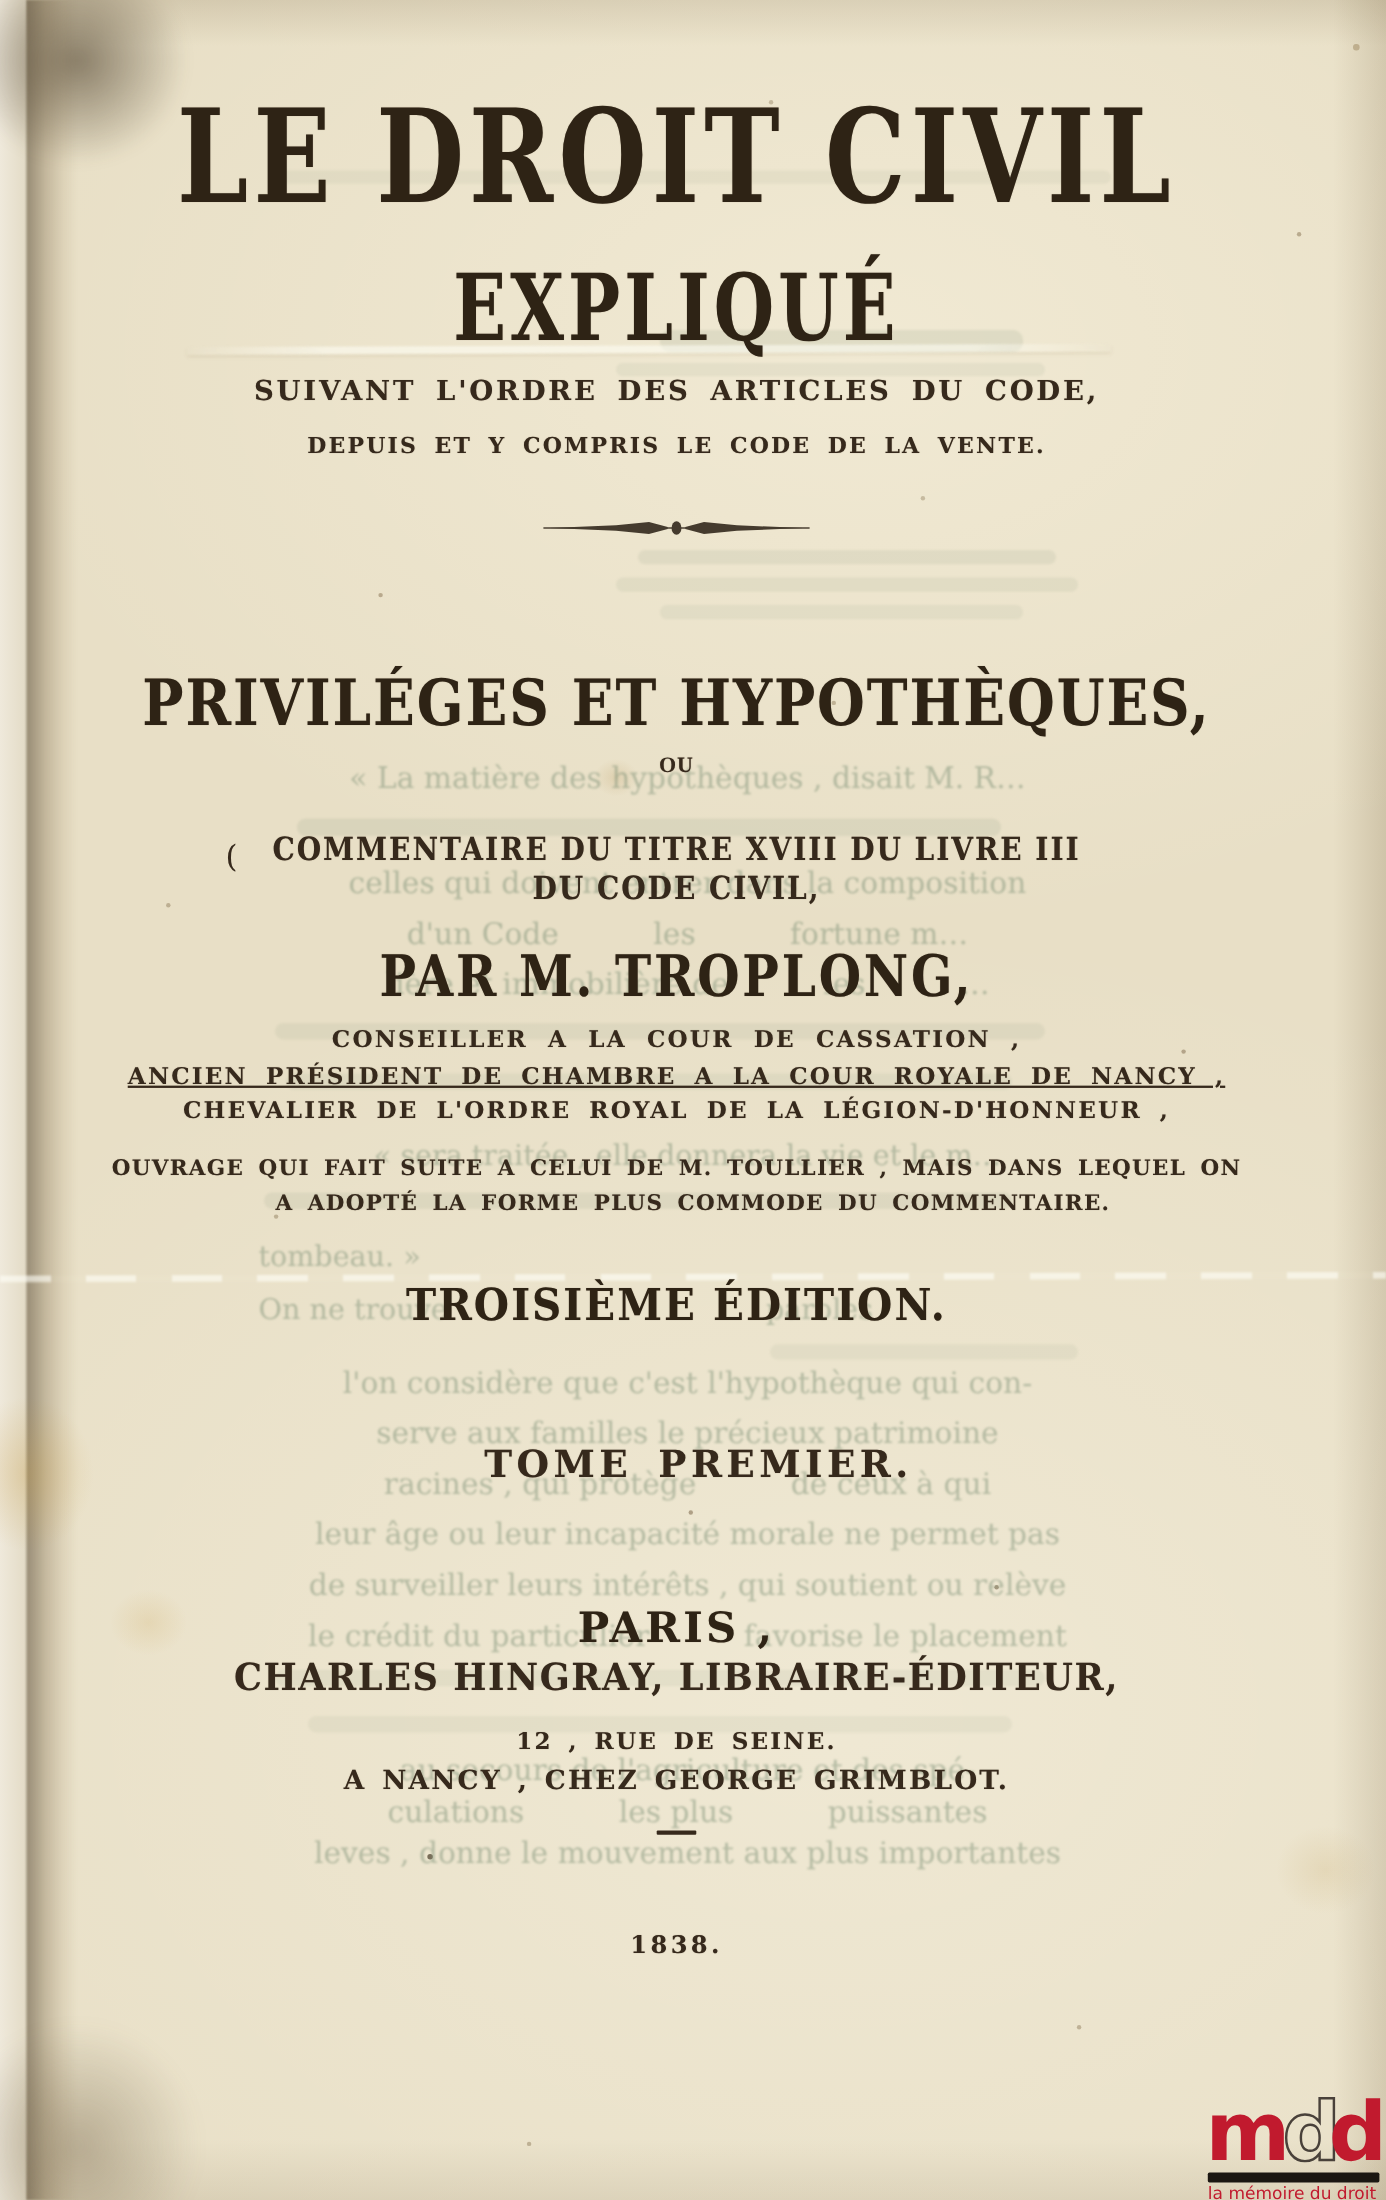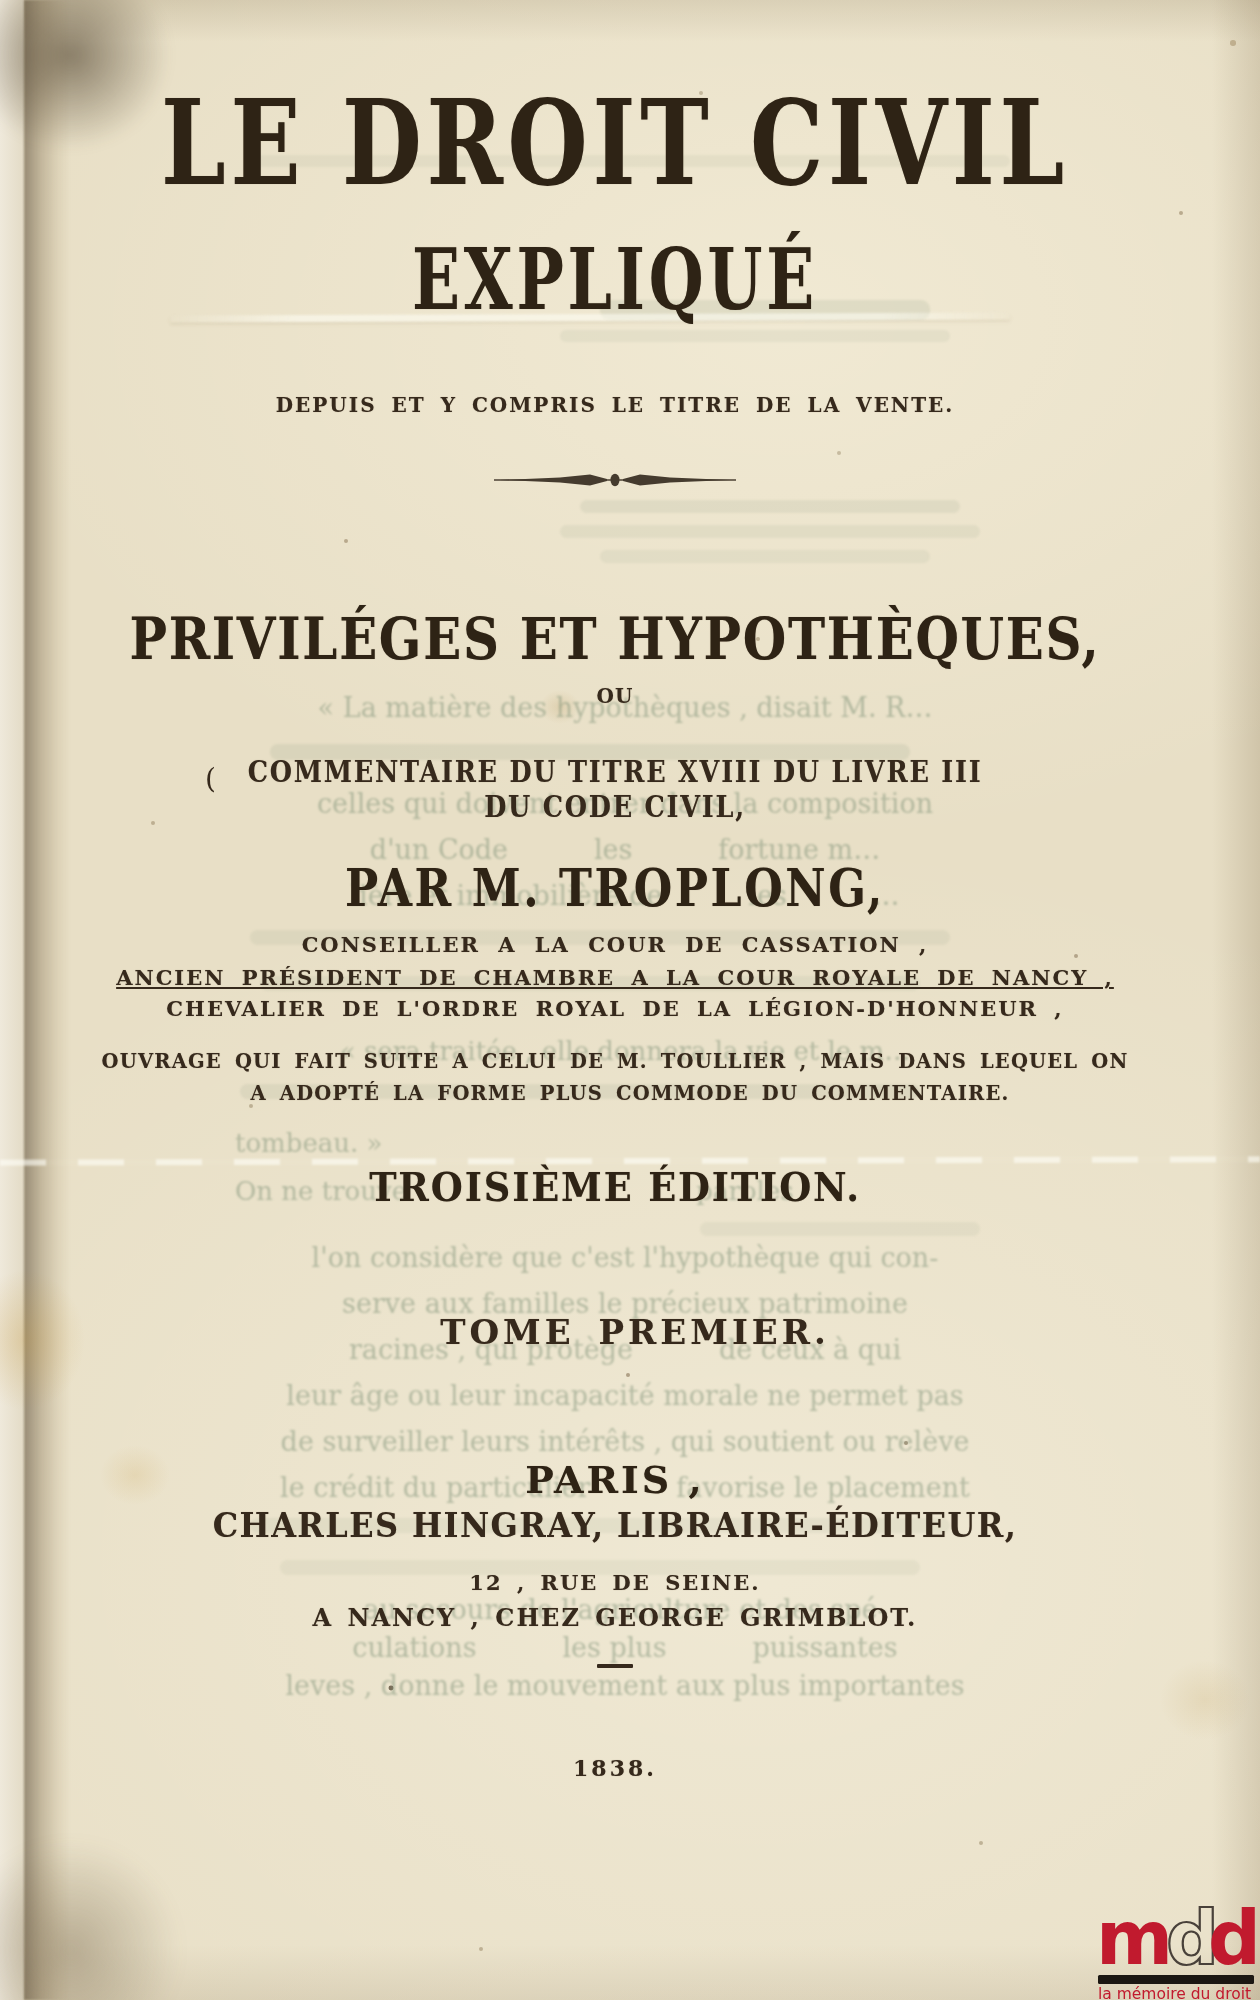--- a/index.html
+++ b/index.html
@@ -67,21 +67,21 @@
     color:var(--ink,#36291c); }
   .line { position:absolute; left:0; width:100%; text-align:center; line-height:1; font-weight:bold;
     text-shadow:0 0 1px rgba(62,46,26,.35); }
   .l-title     { top:84px;  font-size:118px; letter-spacing:6px;  transform:scaleX(.78); color:#2e2315; }
   .l-subtitle  { top:238px; font-size:84px;  letter-spacing:5px;  transform:scaleX(.75); color:#2e2315; }
   .l-series1   { top:343px; font-size:25px;  letter-spacing:2.5px; word-spacing:7px; }
   .l-series2   { top:395px; font-size:20px;  letter-spacing:2px;  word-spacing:6px; }
   .ornament    { position:absolute; left:490px; top:466px; z-index:4; }
   .l-des       { top:558px; font-size:24px;  letter-spacing:2px; }
   .l-subject   { top:610px; font-size:58px;  letter-spacing:2px;  transform:scaleX(.86); color:#2e2315; }
-  .l-ou        { top:686px; font-size:20px;  letter-spacing:1px; }
+  .l-ou        { top:686px; font-size:20px;  letter-spacing:1px;font-family:Liberation Serif, serif; }
   .stray-mark  { position:absolute; left:205px; top:762px; font-size:28px; z-index:4; color:var(--ink); }
   .l-comm1     { top:758px; font-size:29px;  letter-spacing:2px;  transform:scaleX(.88); }
   .l-comm2     { top:793px; font-size:29px;  letter-spacing:2px;  transform:scaleX(.88); }
   .l-author    { top:862px; font-size:52px;  letter-spacing:3px;  transform:scaleX(.85); color:#2e2315; }
   .l-atitle1   { top:934px; font-size:21px;  letter-spacing:2px;  word-spacing:9px; }
   .l-atitle2   { top:967px; font-size:21px;  letter-spacing:2px;  word-spacing:7px;text-decoration:underline; }
   .l-atitle3   { top:998px; font-size:21px;  letter-spacing:2px;  word-spacing:7px; }
   .l-note1     { top:1052px; font-size:19.5px; letter-spacing:1.2px; word-spacing:5px; }
   .l-note2     { top:1084px; font-size:19.5px; letter-spacing:1.2px; word-spacing:5px;margin-left:15px; }
   .l-edition   { top:1167px; font-size:40px; letter-spacing:2px;  transform:scaleX(.92); color:#2e2315; }
@@ -142,21 +142,22 @@
       <div class="gsmudge" style="top: 1518px; left: 250px; width: 700px; height: 15px; opacity: 0.2;"></div>
       <div class="gsmudge" style="top: 1560px; left: 280px; width: 640px; height: 15px; opacity: 0.18;"></div>
     </div>
 
   <div class="crease-top"></div>
   <div class="crease-mid"></div>
 
   <div class="content">
     <div class="line l-title">LE DROIT CIVIL</div>
     <div class="line l-subtitle">EXPLIQUÉ</div>
-    <div class="line l-series2">DEPUIS ET Y COMPRIS LE TITRE DE LA VENTE.</div>
+    <div class="line l-series1">SUIVANT L'ORDRE DES ARTICLES DU CODE,</div>
+    <div class="line l-series2">DEPUIS ET Y COMPRIS LE CODE DE LA VENTE.</div>
 
     <svg class="ornament" width="250" height="28" viewBox="0 0 250 28">
       <line x1="4" y1="14" x2="246" y2="14" stroke="#4b4133" stroke-width="1.4"></line>
       <polygon points="10,14 70,11.5 100,8.5 117,13 117,15 100,19.5 70,16.5" fill="#453b2e"></polygon>
       <polygon points="240,14 180,11.5 150,8.5 133,13 133,15 150,19.5 180,16.5" fill="#453b2e"></polygon>
       <ellipse cx="125" cy="14" rx="4.5" ry="6.2" fill="#453b2e"></ellipse>
     </svg>
 
     <div class="line l-subject">PRIVILÉGES ET HYPOTHÈQUES,</div>
     <div class="line l-ou">OU</div>

